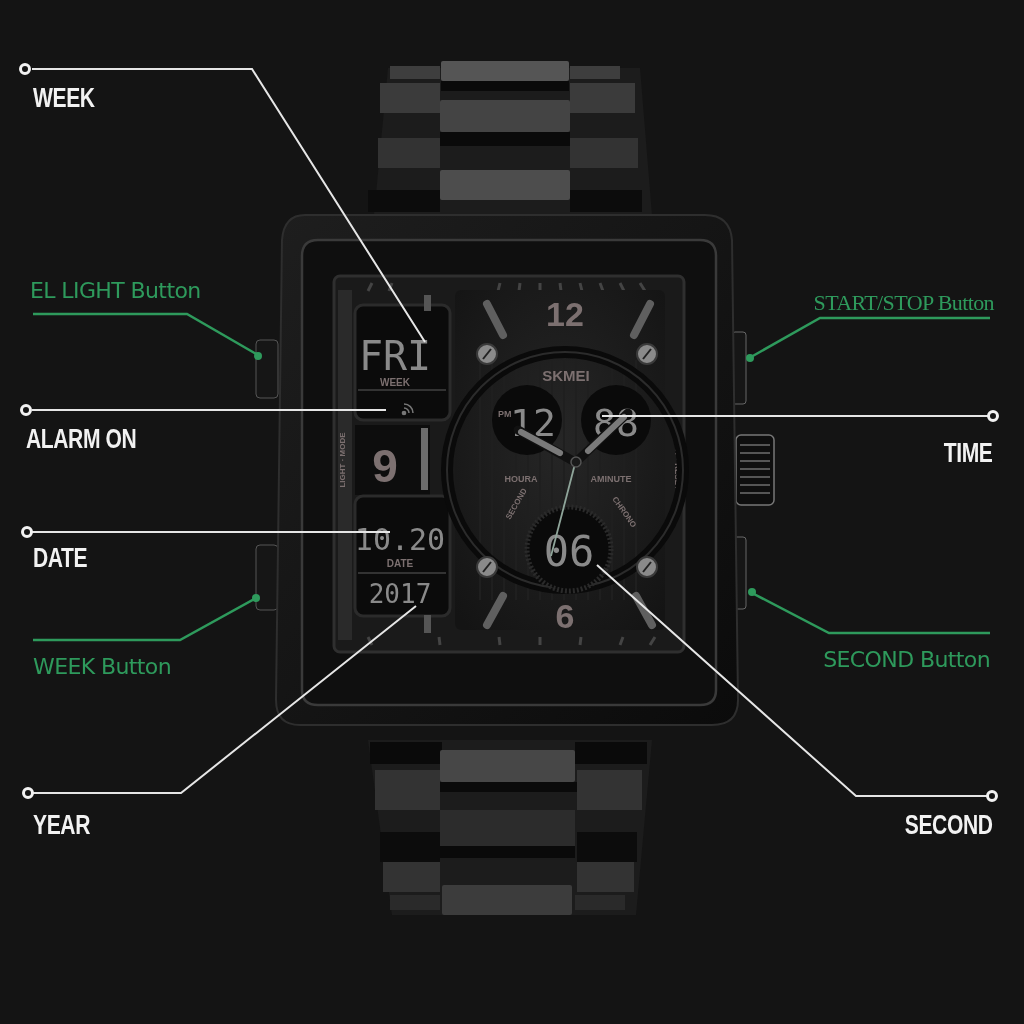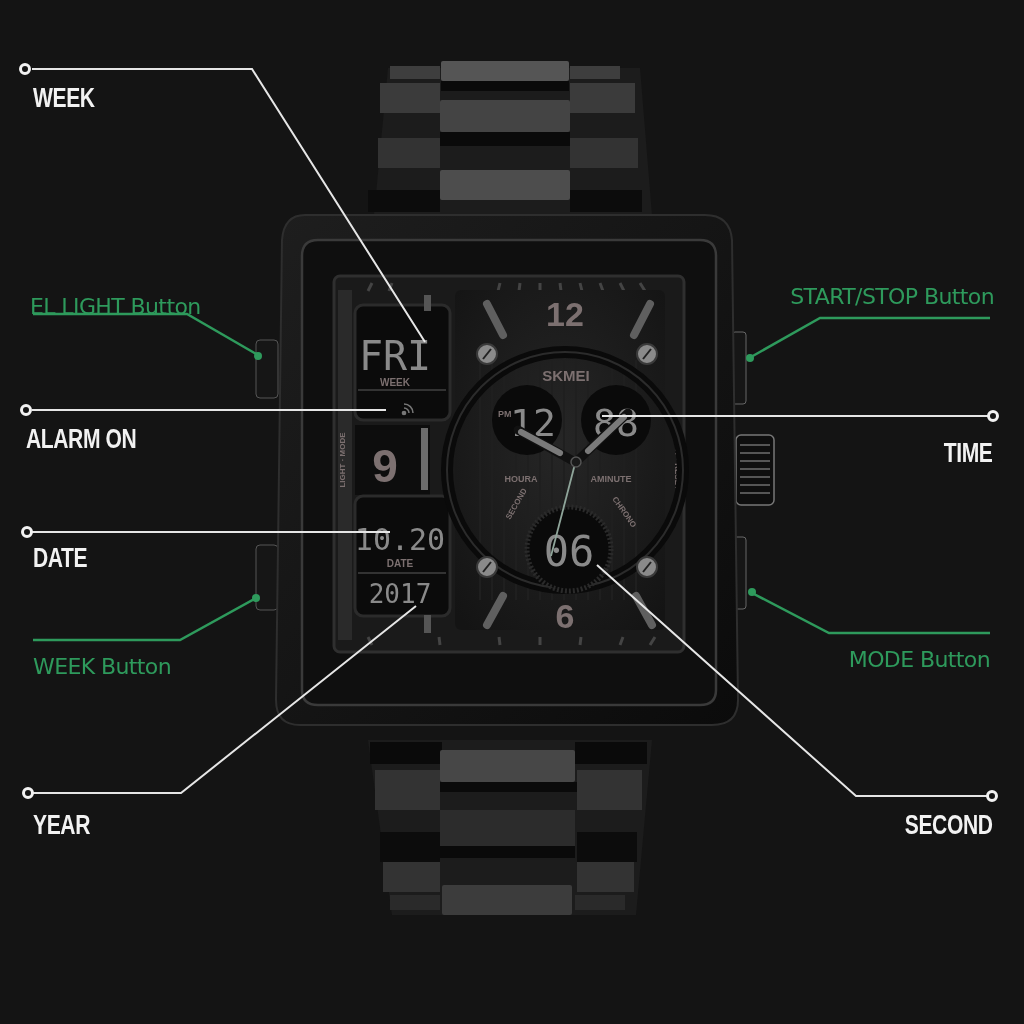--- a/index.html
+++ b/index.html
@@ -237,23 +237,23 @@
   </g>
   <g fill="#2e9a5c">
     <circle cx="258" cy="356" r="4"></circle>
     <circle cx="256" cy="598" r="4"></circle>
     <circle cx="750" cy="358" r="4"></circle>
     <circle cx="752" cy="592" r="4"></circle>
   </g>
 </svg>
 
 <div class="lbl white" style="left:33px;top:83px;">WEEK</div>
-<div class="lbl green" style="left:30px;top:294px;">EL LIGHT Button</div>
+<div class="lbl green" style="left:30px;top:278px;">EL LIGHT Button</div>
 <div class="lbl white" style="left:26px;top:424px;">ALARM ON</div>
 <div class="lbl white" style="left:33px;top:543px;">DATE</div>
 <div class="lbl green" style="left:33px;top:654px;">WEEK Button</div>
 <div class="lbl white" style="left:33px;top:810px;">YEAR</div>
-<div class="lbl green" style="right:30px;top:284px;">START/STOP Button</div>
+<div class="lbl green" style="right:30px;top:290px;font-family:Liberation Serif, serif;">START/STOP Button</div>
 <div class="lbl white right" style="right:32px;top:438px;">TIME</div>
-<div class="lbl green" style="right:34px;top:647px;">MODE Button</div>
+<div class="lbl green" style="right:34px;top:647px;">SECOND Button</div>
 <div class="lbl white right" style="right:31px;top:810px;">SECOND</div>
 
 </div>
 
 </body></html>

